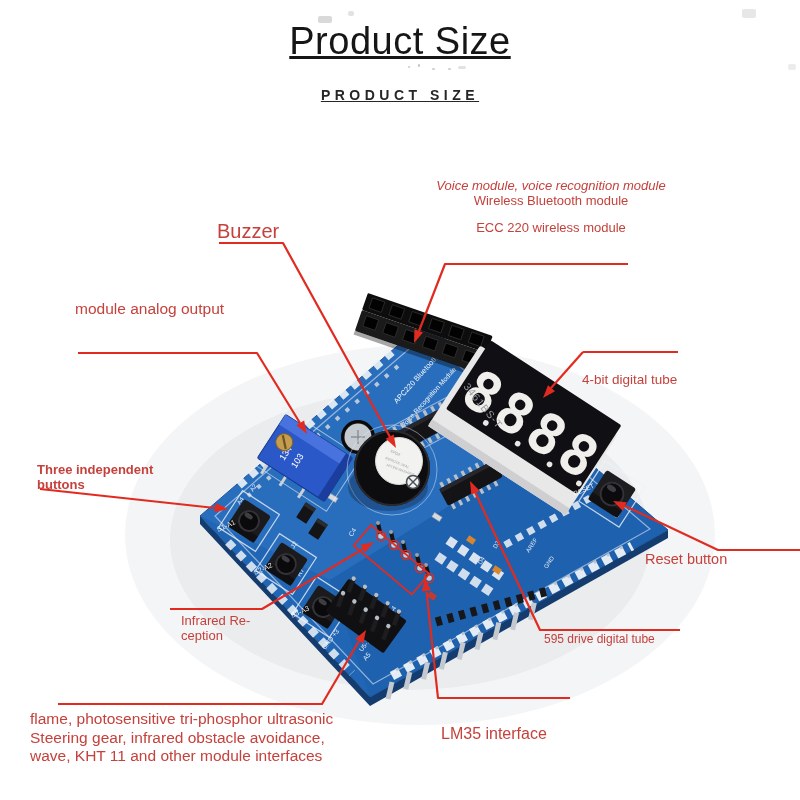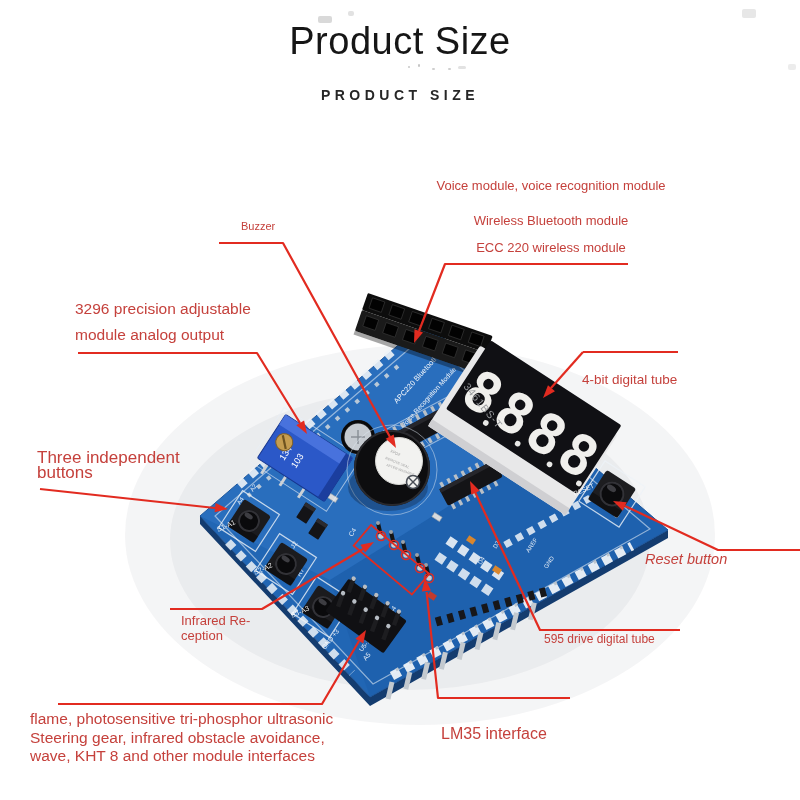--- a/index.html
+++ b/index.html
@@ -1,30 +1,30 @@
 <!DOCTYPE html>
 <html><head>
 <meta charset="utf-8">
 <style>
   html,body{margin:0;padding:0;background:#fff;}
   #stage{position:relative;width:800px;height:800px;background:#ffffff;overflow:hidden;
          font-family:"Liberation Sans", sans-serif;}
   #stage svg{position:absolute;left:0;top:0;}
-  .ttl{position:absolute;left:0;right:0;text-align:center;color:#161616;}
+  .ttl{position:absolute;left:0;right:0;text-align:center;color:#161616;text-decoration:underline;}
   #title{top:20px;font-size:38px;font-weight:400;letter-spacing:.5px;}
   #subtitle{top:87px;font-size:14px;font-weight:700;letter-spacing:4.5px;color:#262626;}
   .label{position:absolute;color:#c5413c;line-height:1.15;}
   #lbl-voice{left:420px;top:179px;width:262px;text-align:center;font-size:13px;}
-  #lbl-voice .l1{margin-bottom:20px;}
+  #lbl-voice .l1{font-style:italic;}
   #lbl-voice .l2{margin-bottom:12px;}
-  #lbl-buzzer{left:217px;top:220px;font-size:11px;margin-left:24px;}
+  #lbl-buzzer{left:217px;top:220px;font-size:20px;}
   #lbl-pot{left:75px;top:296px;font-size:15.5px;line-height:25.5px;}
   #lbl-tube4{left:582px;top:332px;font-size:13.5px;margin-top:40px;}
-  #lbl-btn3{left:37px;top:451px;font-size:17px;line-height:14.5px;}
-  #lbl-reset{left:645px;top:551px;font-size:14.5px;font-style:italic;}
+  #lbl-btn3{left:37px;top:463px;font-size:13px;line-height:14.5px;font-weight:bold;}
+  #lbl-reset{left:645px;top:551px;font-size:14.5px;}
   #lbl-ir{left:181px;top:614px;font-size:13px;line-height:14.5px;}
   #lbl-595{left:544px;top:633px;font-size:12px;}
   #lbl-steer{left:30px;top:710px;font-size:15.5px;line-height:18.5px;}
   #lbl-lm35{left:441px;top:725px;font-size:16px;}
   .artifact{position:absolute;background:#a0a0a0;border-radius:2px;}
 </style>
 </head>
 <body>
 
 <div id="stage">
@@ -386,34 +386,33 @@
   <div class="artifact" style="left:458px;top:66px;width:8px;height:3px;opacity:.3"></div>
   <div class="artifact" style="left:788px;top:64px;width:8px;height:6px;opacity:.2"></div>
 
   <div id="lbl-voice" class="label">
     <div class="l1">Voice module, voice recognition module</div>
     <div class="l2">Wireless Bluetooth module</div>
     <div>ECC 220 wireless module</div>
   </div>
   <div id="lbl-buzzer" class="label">Buzzer</div>
   <div id="lbl-pot" class="label">
-    <div>3296 precision adjustable</div>
     <div>module analog output</div>
   </div>
   <div id="lbl-tube4" class="label">4-bit digital tube</div>
   <div id="lbl-btn3" class="label">
     <div>Three independent</div>
     <div>buttons</div>
   </div>
   <div id="lbl-reset" class="label">Reset button</div>
   <div id="lbl-ir" class="label">
     <div>Infrared Re-</div>
     <div>ception</div>
   </div>
   <div id="lbl-595" class="label">595 drive digital tube</div>
   <div id="lbl-steer" class="label">
     <div>flame, photosensitive tri-phosphor ultrasonic</div>
     <div>Steering gear, infrared obstacle avoidance,</div>
-    <div>wave, KHT 8 and other module interfaces</div>
+    <div>wave, KHT 11 and other module interfaces</div>
   </div>
   <div id="lbl-lm35" class="label">LM35 interface</div>
 
 </div>
 
 </body></html>

